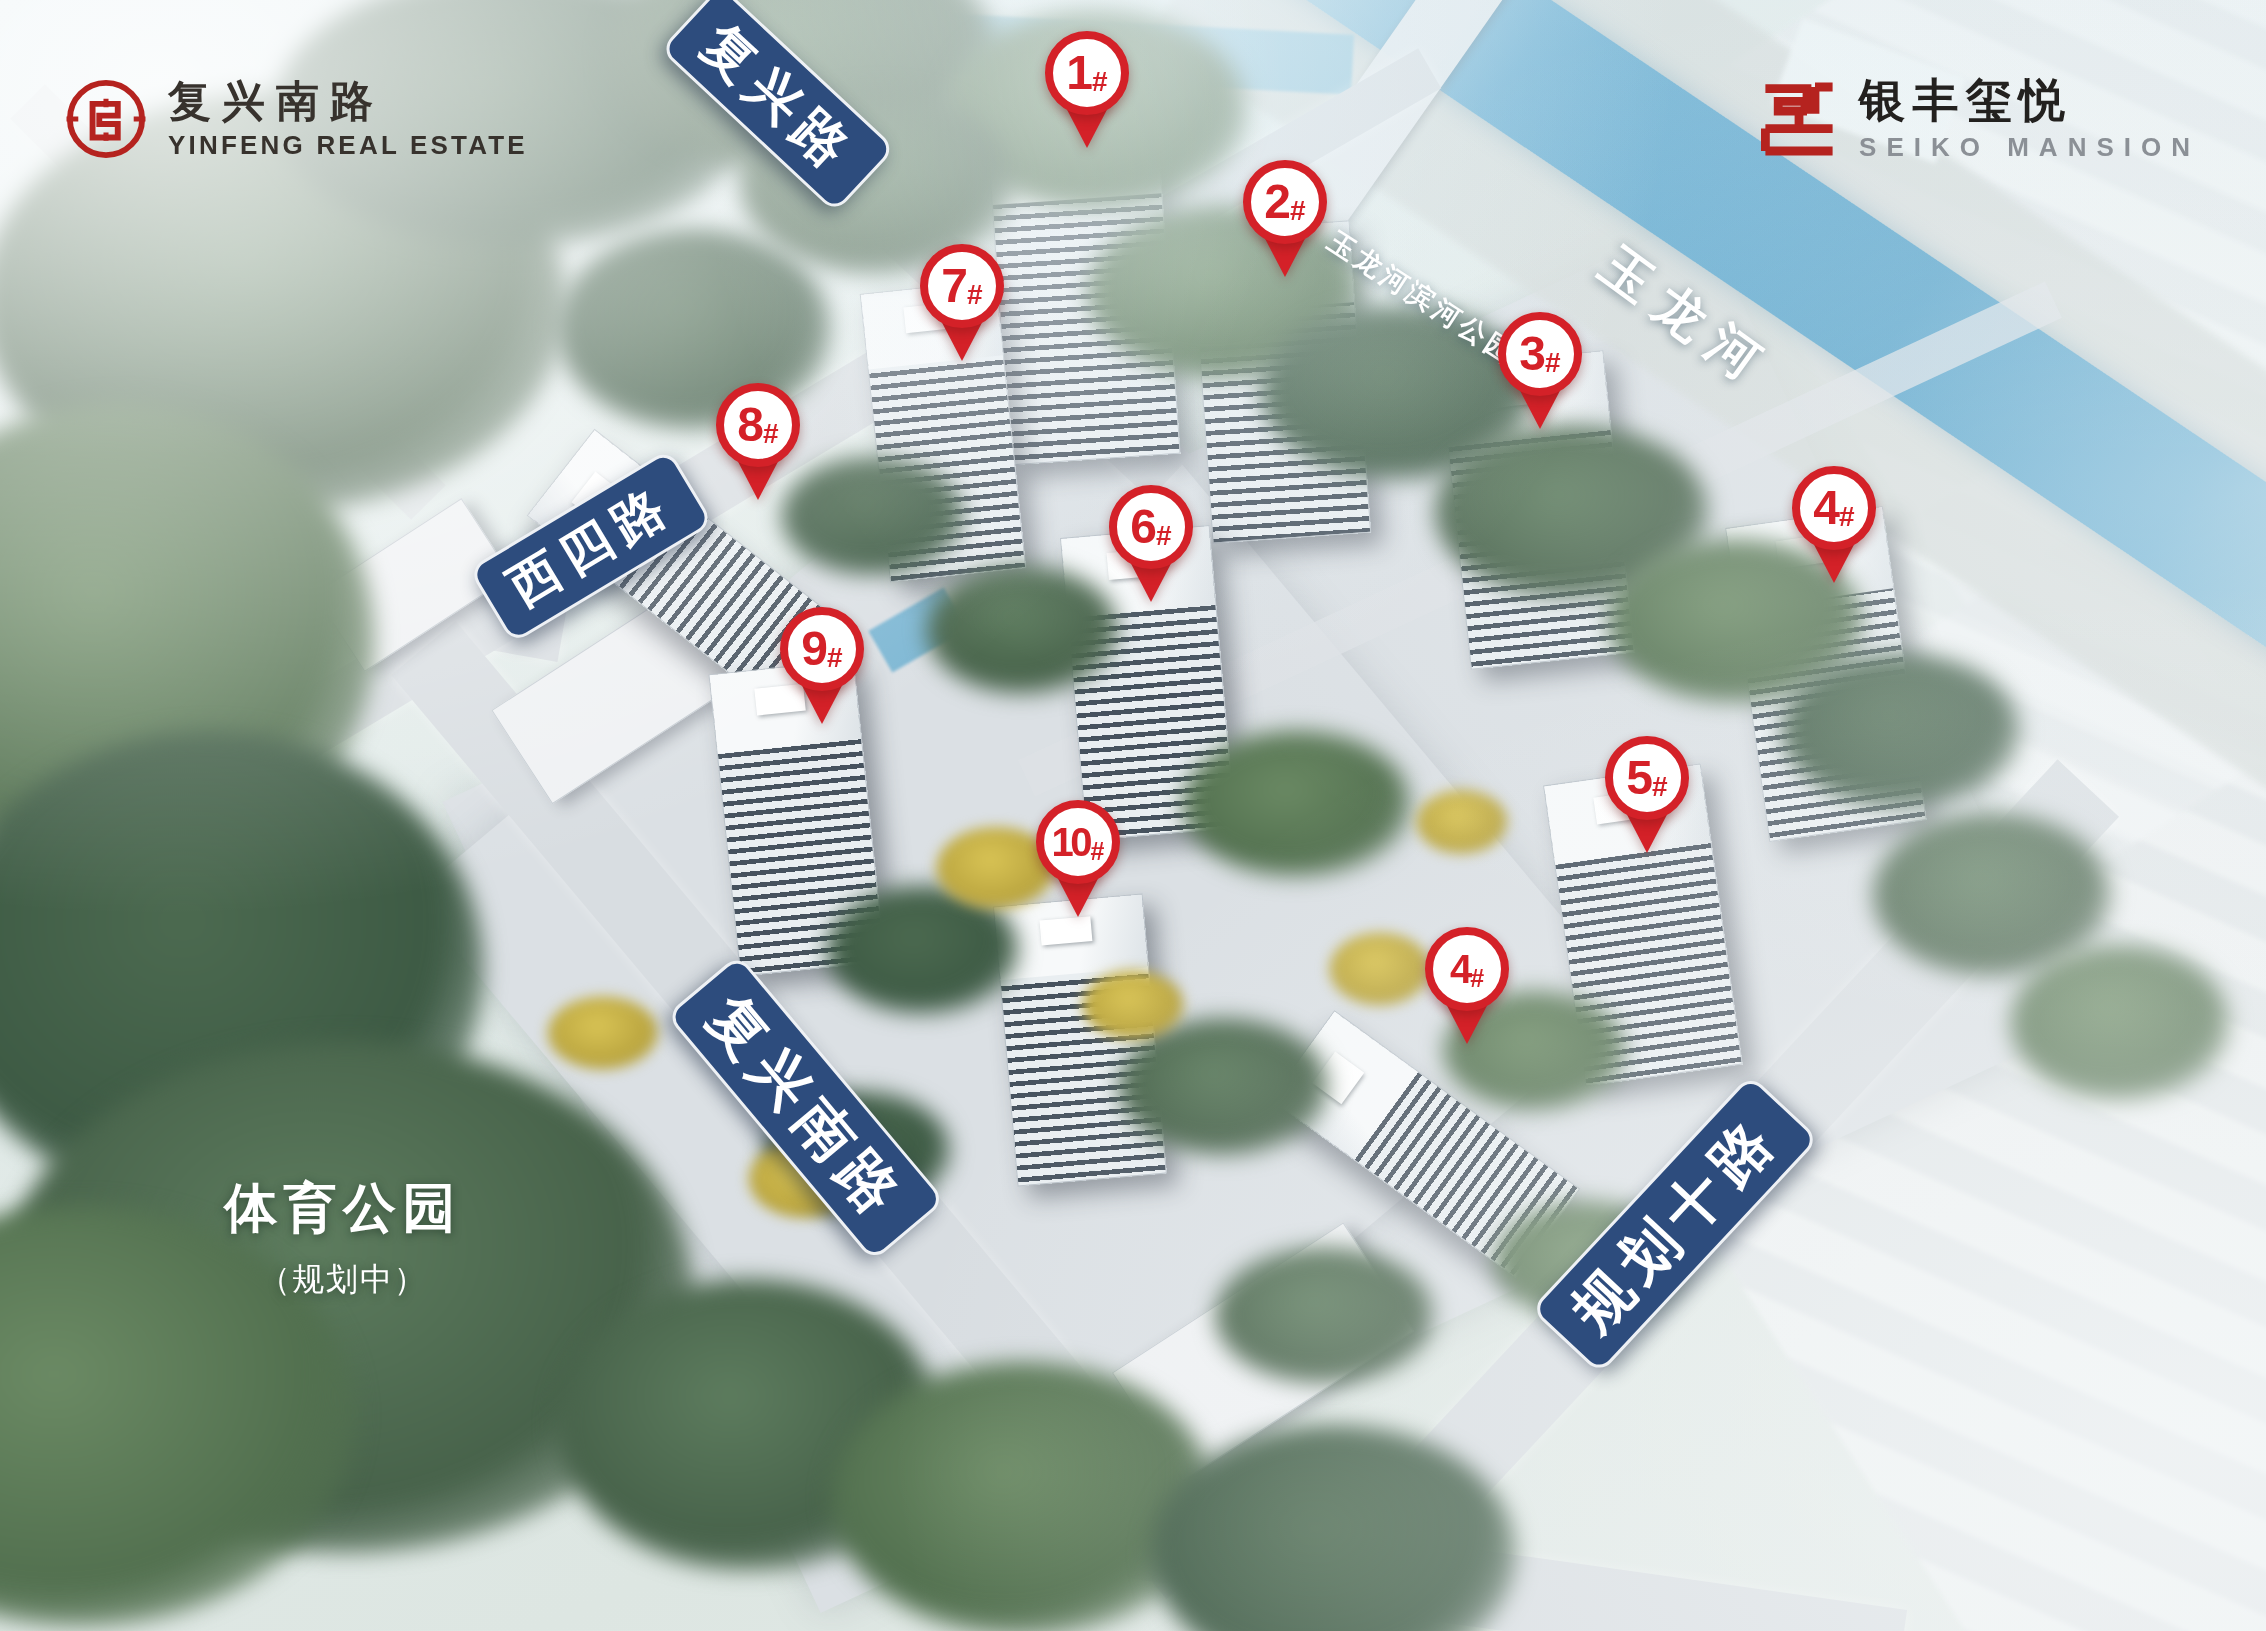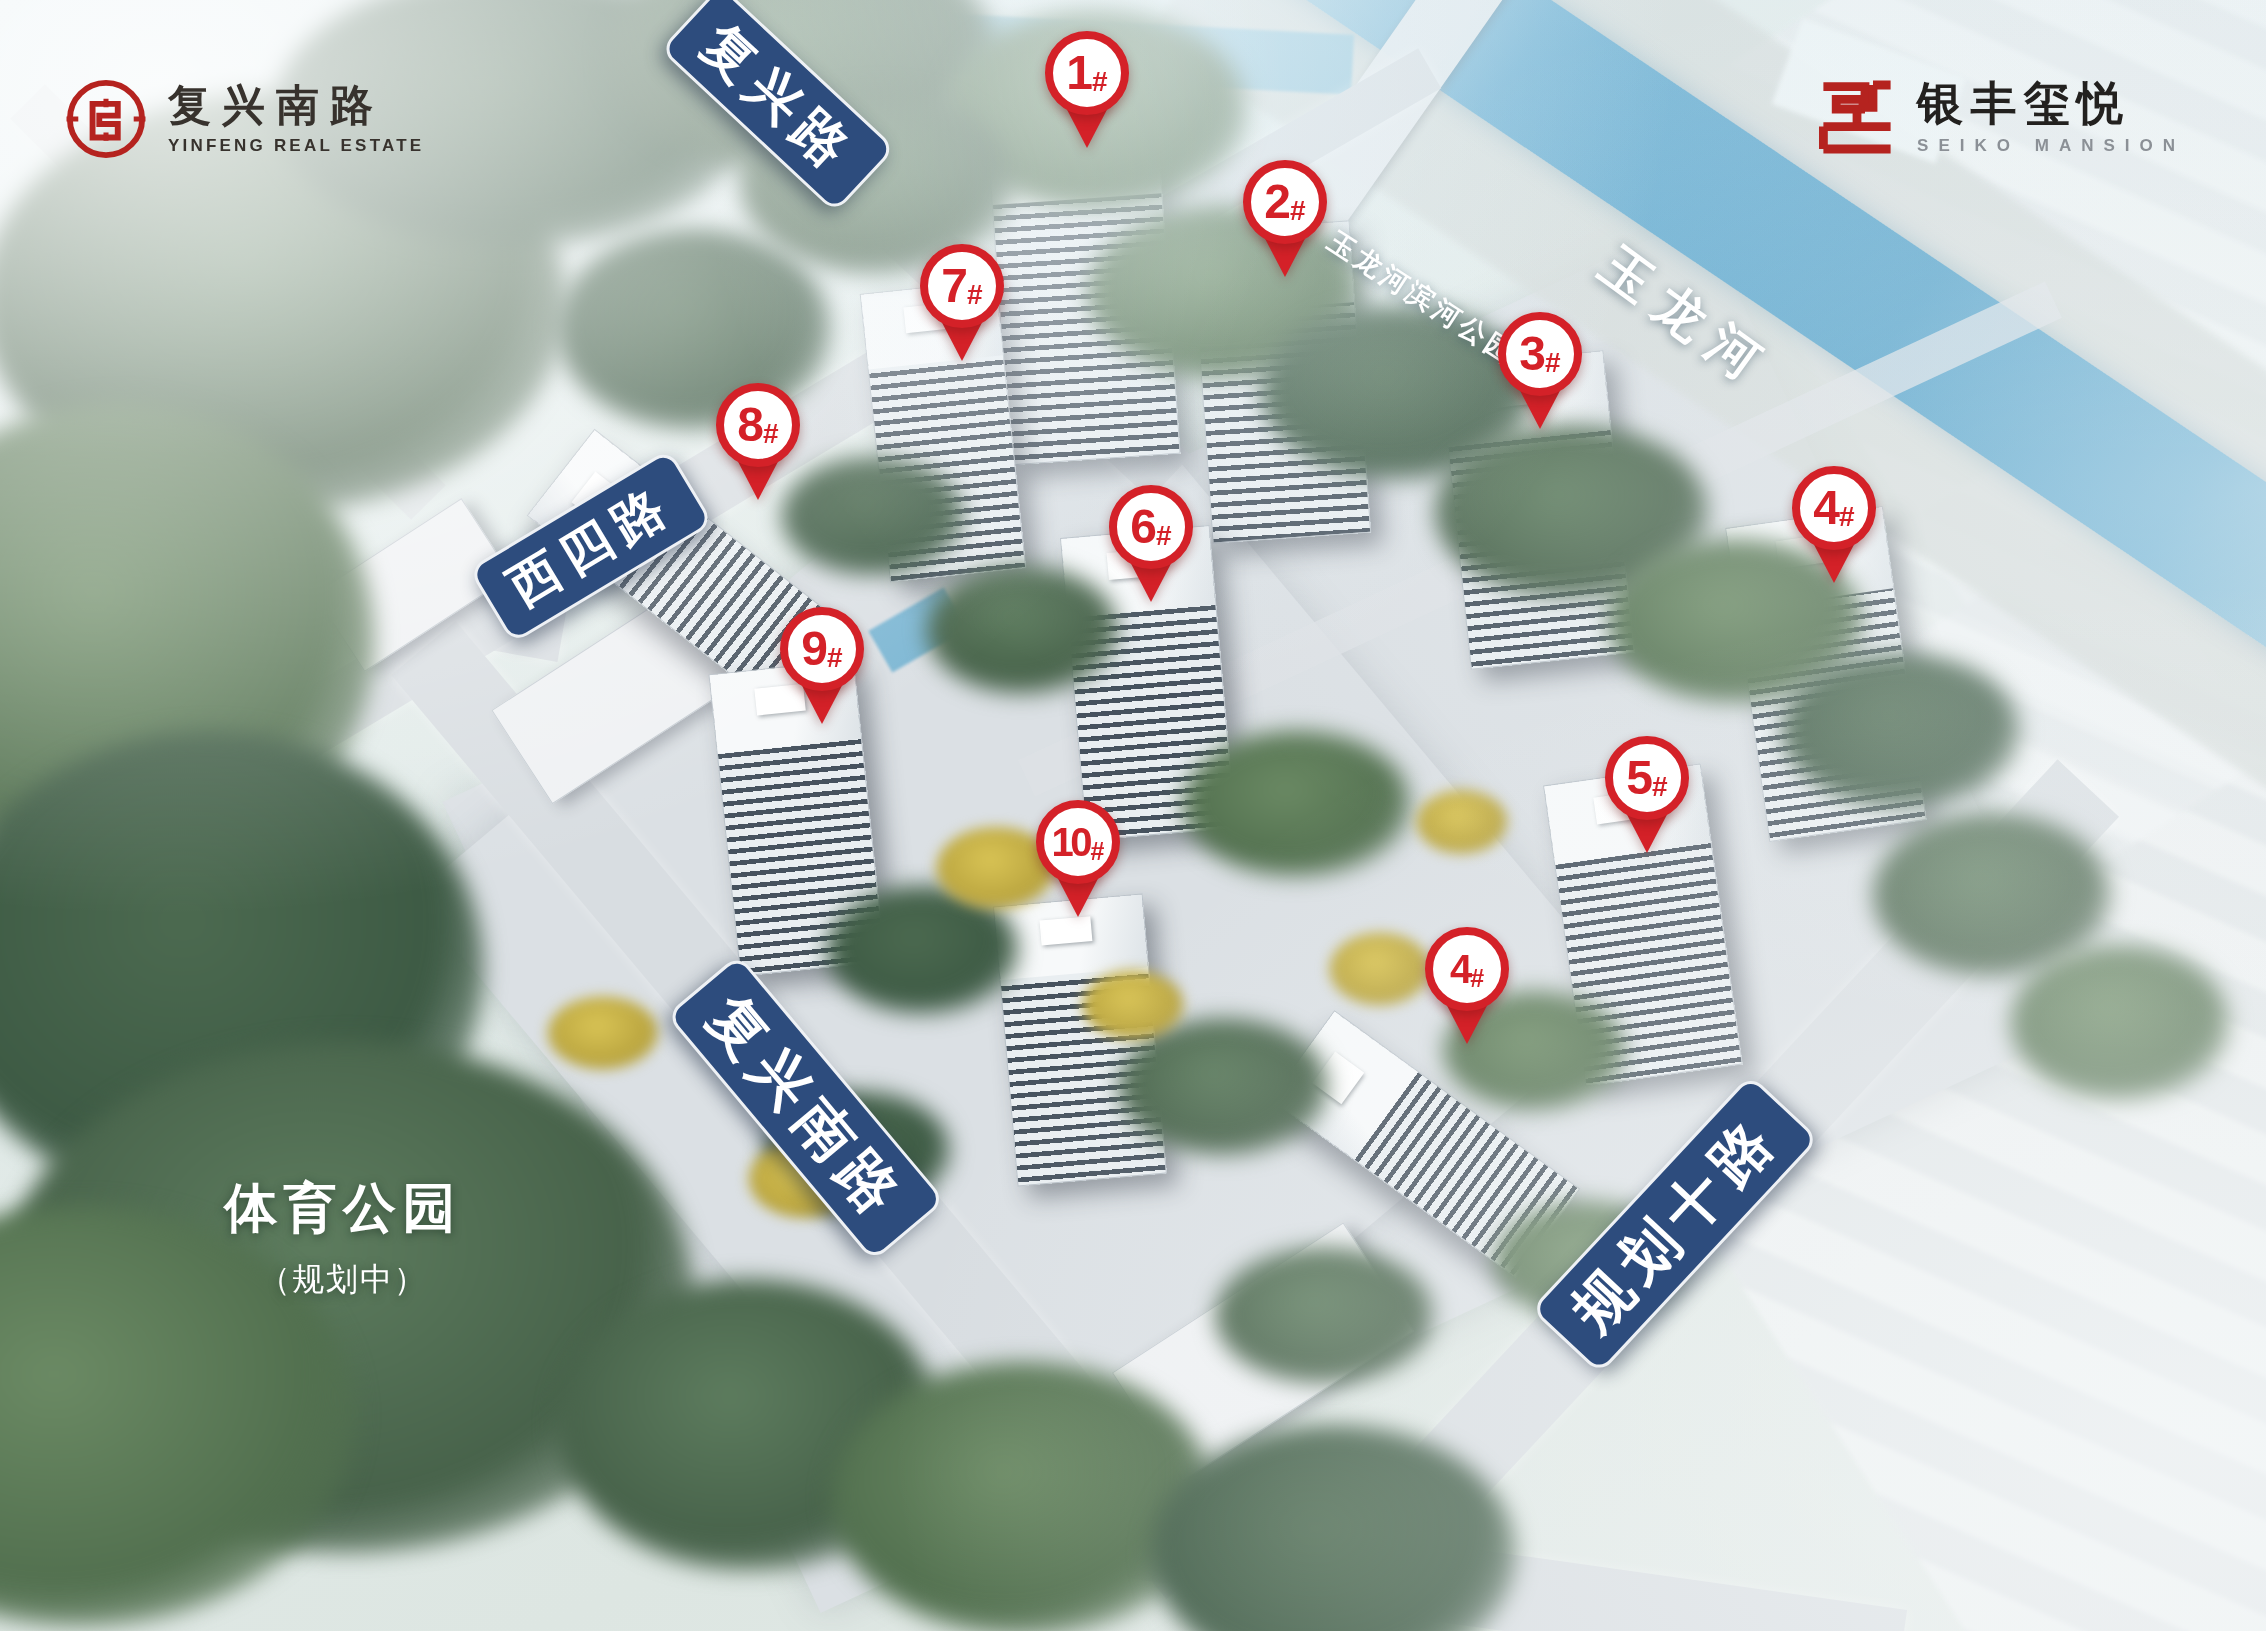--- a/index.html
+++ b/index.html
@@ -60,25 +60,25 @@
     box-shadow:0 7.3px 18.3px rgba(20,35,60,.45);z-index:30;}
   .water-label{position:absolute;color:#fff;font-weight:700;white-space:nowrap;z-index:28;
     text-shadow:0 1.8px 9.1px rgba(30,60,80,.5);}
   .park-label{position:absolute;left:343px;top:1237px;transform:translate(-50%,-50%);
     text-align:center;color:#fff;z-index:28;text-shadow:0 2.7px 9.1px rgba(20,40,30,.55);}
   .park-title{font-size:53px;font-weight:700;letter-spacing:6.4px;}
   .park-sub{font-size:32px;font-weight:500;margin-top:12.8px;letter-spacing:1.8px;}
   
   .logo{position:absolute;display:flex;align-items:center;z-index:50;}
   #logo-developer{left:64px;top:77px;}
-  #logo-project{right:81px;top:77px;}
+  #logo-project{right:66px;top:77px;}
   .seal{flex:0 0 auto;}
   .logo-text{margin-left:20px;}
   .logo-zh{color:#37322d;font-size:43px;font-weight:700;letter-spacing:11px;line-height:1;}
-  .logo-en{color:#37322d;font-size:17px;font-weight:700;letter-spacing:3.2px;margin-top:9.1px;line-height:1;text-align:right;}
+  .logo-en{color:#37322d;font-size:26px;font-weight:700;letter-spacing:3.2px;margin-top:9.1px;line-height:1;text-align:right;}
   #logo-project .logo-zh{color:#23211f;font-size:46px;letter-spacing:7.3px;}
   #logo-project .logo-en{color:#8b9096;font-weight:700;letter-spacing:10px;margin-top:11px;}
 </style>
 </head>
 <body>
 
 <div id="canvas">
 
   <div id="scene">
       <div class="sc fieldsA" style="left: 2129px; top: 219px; width: 694px; height: 694px; transform: translate(-50%, -50%) rotate(-33deg);"></div>

